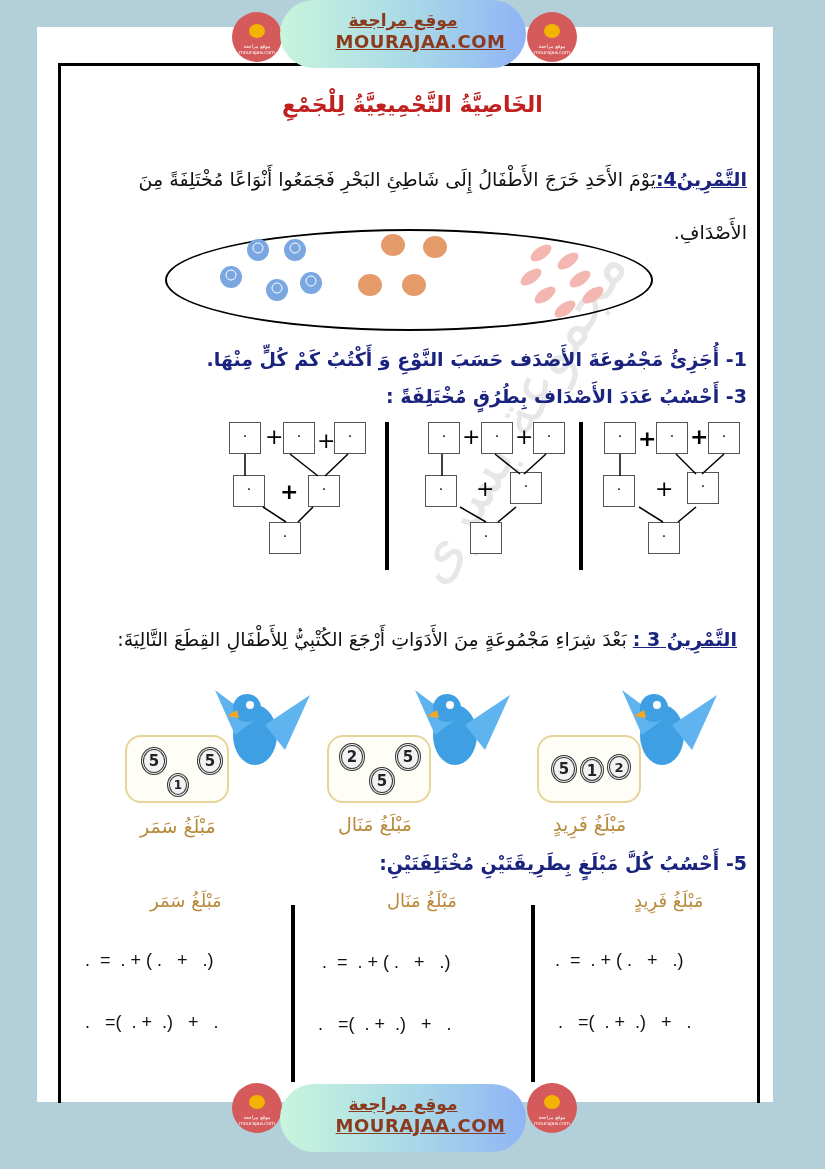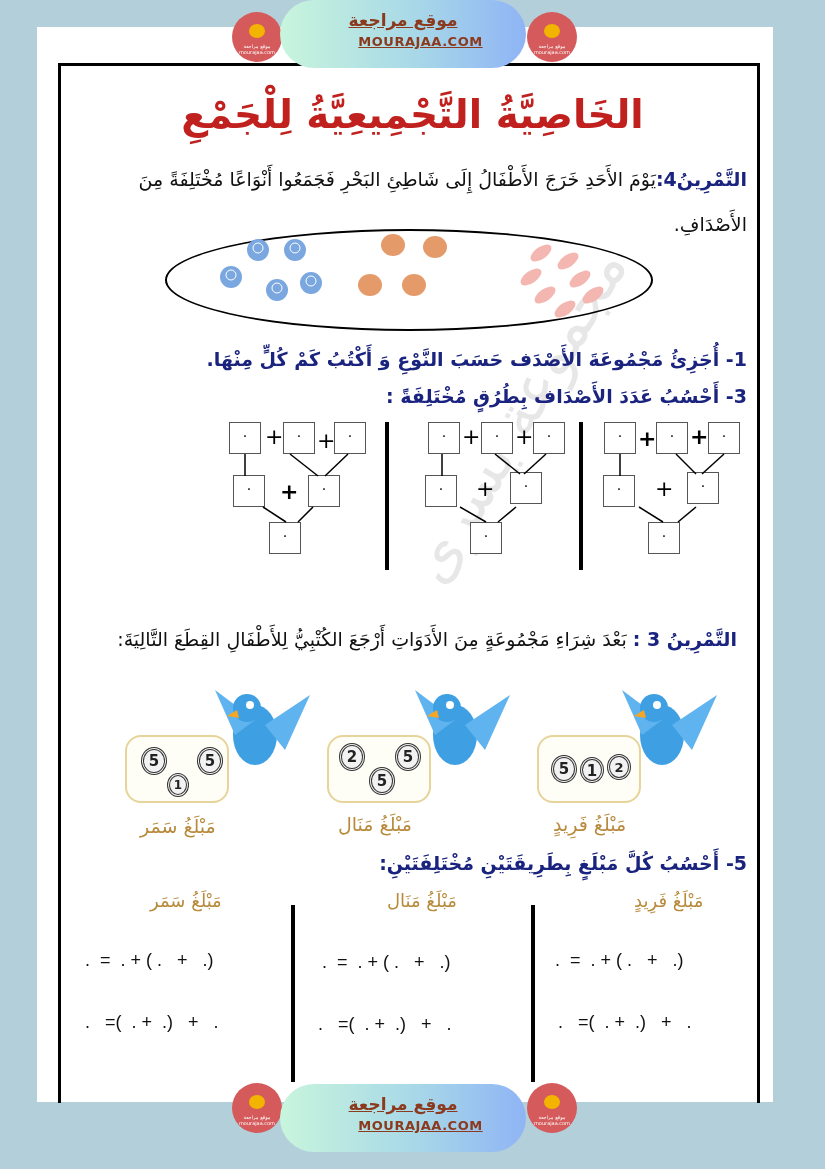--- a/index.html
+++ b/index.html
@@ -1,28 +1,28 @@
 <!DOCTYPE html>
 <html><head>
 <meta charset="utf-8">
 <style>
   html,body{margin:0;padding:0;}
   body{width:825px;height:1169px;background:#b3d0da;position:relative;overflow:hidden;font-family:"DejaVu Sans",sans-serif;}
   .page{position:absolute;left:37px;top:27px;width:736px;height:1075px;background:#fff;}
   .frame{position:absolute;left:58px;top:63px;width:702px;height:1040px;border:3px solid #000;border-bottom:none;box-sizing:border-box;}
   .banner{position:absolute;left:280px;width:246px;height:68px;border-radius:34px;background:linear-gradient(90deg,#c8f5dc,#a8d8e8 55%,#8fb4f5);text-align:center;color:#8b3a1e;font-weight:bold;}
   .banner .ar{font-size:17px;text-decoration:underline;margin-top:10px;line-height:20px;}
-  .banner .en{font-size:13px;text-decoration:underline;line-height:24px;letter-spacing:0.5px;margin-left:35px;}
+  .banner .en{font-size:18px;text-decoration:underline;line-height:24px;letter-spacing:0.5px;margin-left:35px;}
   .logo{position:absolute;width:50px;height:50px;border-radius:50%;background:#d55a5b;}
   .logo .dot{position:absolute;left:17px;top:12px;width:16px;height:14px;border-radius:50%;background:#f2b400;}
   .logo .txt{position:absolute;left:0;right:0;top:31px;text-align:center;font-size:5px;color:#fff;}
-  .title{position:absolute;left:0;right:0;top:92px;text-align:center;color:#c0211f;font-size:39px;font-weight:bold;direction:rtl;}
+  .title{position:absolute;left:0;right:0;top:92px;text-align:center;color:#c0211f;font-size:22px;font-weight:bold;direction:rtl;}
   .rtl{direction:rtl;text-align:right;}
   .p{position:absolute;right:78px;font-size:19px;color:#111;line-height:38px;}
-  .lbl{color:#1a237e;font-weight:bold;}
+  .lbl{color:#1a237e;font-weight:bold;text-decoration:underline;}
   .oval{position:absolute;left:165px;top:229px;width:488px;height:102px;border:2.5px solid #000;border-radius:50%;box-sizing:border-box;}
   .shell{position:absolute;width:26px;height:26px;}
   .q{position:absolute;right:78px;font-size:19px;font-weight:bold;color:#1a237e;}
   .vbar{position:absolute;width:4px;background:#000;}
   .box{position:absolute;width:32px;height:32px;border:1.5px solid #555;background:#fff;box-sizing:border-box;text-align:center;line-height:26px;font-size:14px;}
   .plus{position:absolute;font-size:22px;line-height:22px;}
   .bird{position:absolute;}
   .coinbox{position:absolute;width:104px;height:68px;border:2px solid #e6d49a;border-radius:16px;background:#fffef6;box-sizing:border-box;}
   .coin{position:absolute;width:26px;height:28px;border-radius:50%;border:3px double #333;background:#f2f2f2;box-sizing:border-box;text-align:center;font-weight:bold;font-size:15px;line-height:22px;color:#222;}
   .gold{position:absolute;color:#b88a3c;font-size:19px;direction:rtl;text-align:center;}
@@ -48,21 +48,21 @@
 <div class="logo" style="left:527px;top:12px;">
     <div class="dot"></div>
     <div class="txt">موقع مراجعة mourajaa.com</div>
   </div>
 
 <div class="title">الخَاصِيَّةُ التَّجْمِيعِيَّةُ لِلْجَمْعِ</div>
 
 <div class="p rtl" style="top:160px;">
   <span class="lbl">التَّمْرِينُ4:</span><span>يَوْمَ الأَحَدِ خَرَجَ الأَطْفَالُ إِلَى شَاطِئِ البَحْرِ فَجَمَعُوا أَنْوَاعًا مُخْتَلِفَةً مِنَ</span>
 </div>
-<div class="p rtl" style="top:205px;text-align:center;">الأَصْدَافِ.</div>
+<div class="p rtl" style="top:213px;text-align:center;">الأَصْدَافِ.</div>
 
 <div class="oval"></div>
 
 <svg class="shell" style="left:245px;top:237px">
     <circle cx="13" cy="13" r="11" fill="#7aa7e0"></circle>
     <circle cx="13" cy="11" r="5" fill="none" stroke="#fff"></circle>
   </svg>
 <svg class="shell" style="left:282px;top:237px">
     <circle cx="13" cy="13" r="11" fill="#7aa7e0"></circle>
     <circle cx="13" cy="11" r="5" fill="none" stroke="#fff"></circle>

